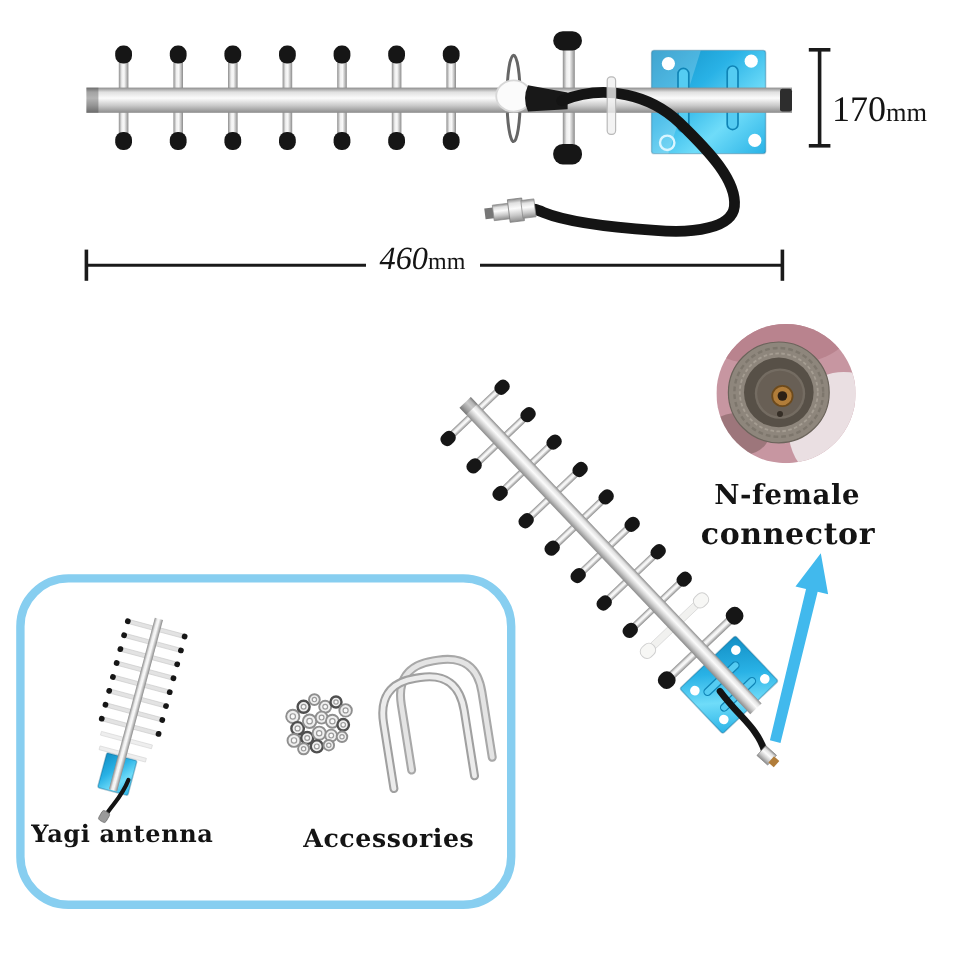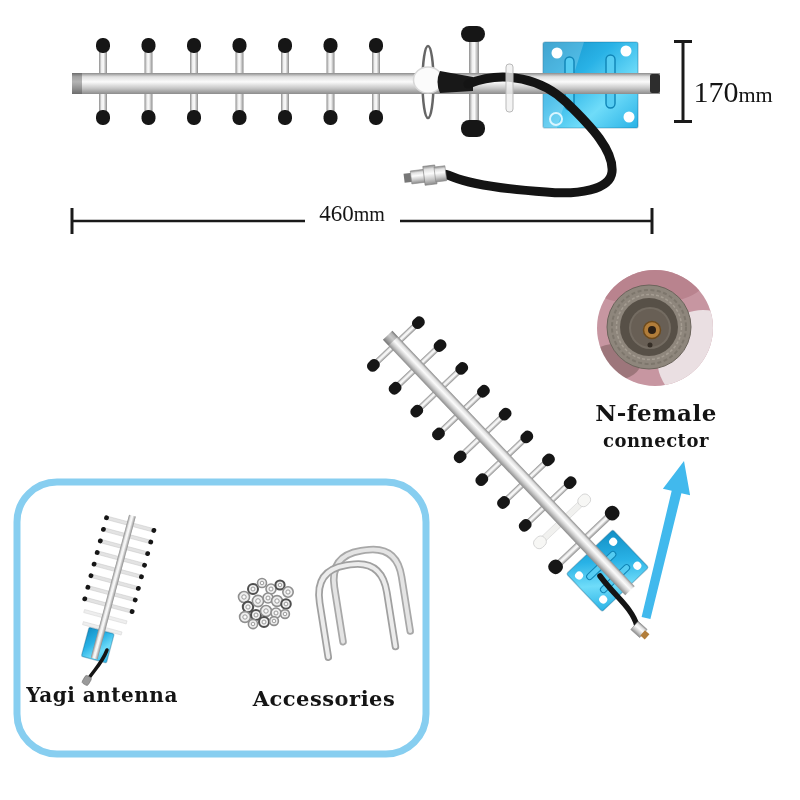--- a/index.html
+++ b/index.html
@@ -6,24 +6,24 @@
   .stage{position:relative;width:800px;height:800px;background:var(--background,#fff);overflow:hidden;
          font-family:"Liberation Sans",sans-serif;}
   .stage svg{position:absolute;left:0;top:0;}
   .lbl{position:absolute;color:var(--text,#141414);}
   .dim-label{font-family:"Liberation Serif",serif;display:flex;align-items:baseline;justify-content:center;}
   .dim-label .val{font-size:30px;line-height:1;}
   .dim-label .unit{font-size:22px;line-height:1;}
   .heavy{font-family:"DejaVu Serif",serif;font-weight:bold;text-align:center;letter-spacing:.5px;}
   #label-height{left:690px;top:62px;width:86px;margin-top:15px;}
   #label-width{left:302px;top:202px;width:100px;}
-  #label-width .val{font-size:23px;}
+  #label-width .val{font-size:27px;font-style:italic;}
   #label-width .unit{font-size:20px;}
   #callout-line1{left:584px;top:399px;width:144px;font-size:23px;text-align:center;}
-  #callout-line2{left:584px;top:430px;width:144px;font-size:18px;}
+  #callout-line2{left:584px;top:430px;width:144px;font-size:25px;}
   #label-yagi{left:22px;top:683px;width:160px;font-size:20px;}
   #label-acc{left:247px;top:686px;width:154px;font-size:21px;}
   .dimline{stroke:var(--dimension-line,#1a1a1a);}
   .capb{fill:var(--cap-black,#161616);}
   .cable{stroke:var(--cable-black,#141414);fill:none;stroke-linecap:round;}
   .plate{fill:url(#gPlate);stroke:rgba(10,90,130,.35);stroke-width:1.2;}
 </style>
 </head>
 <body>
 

